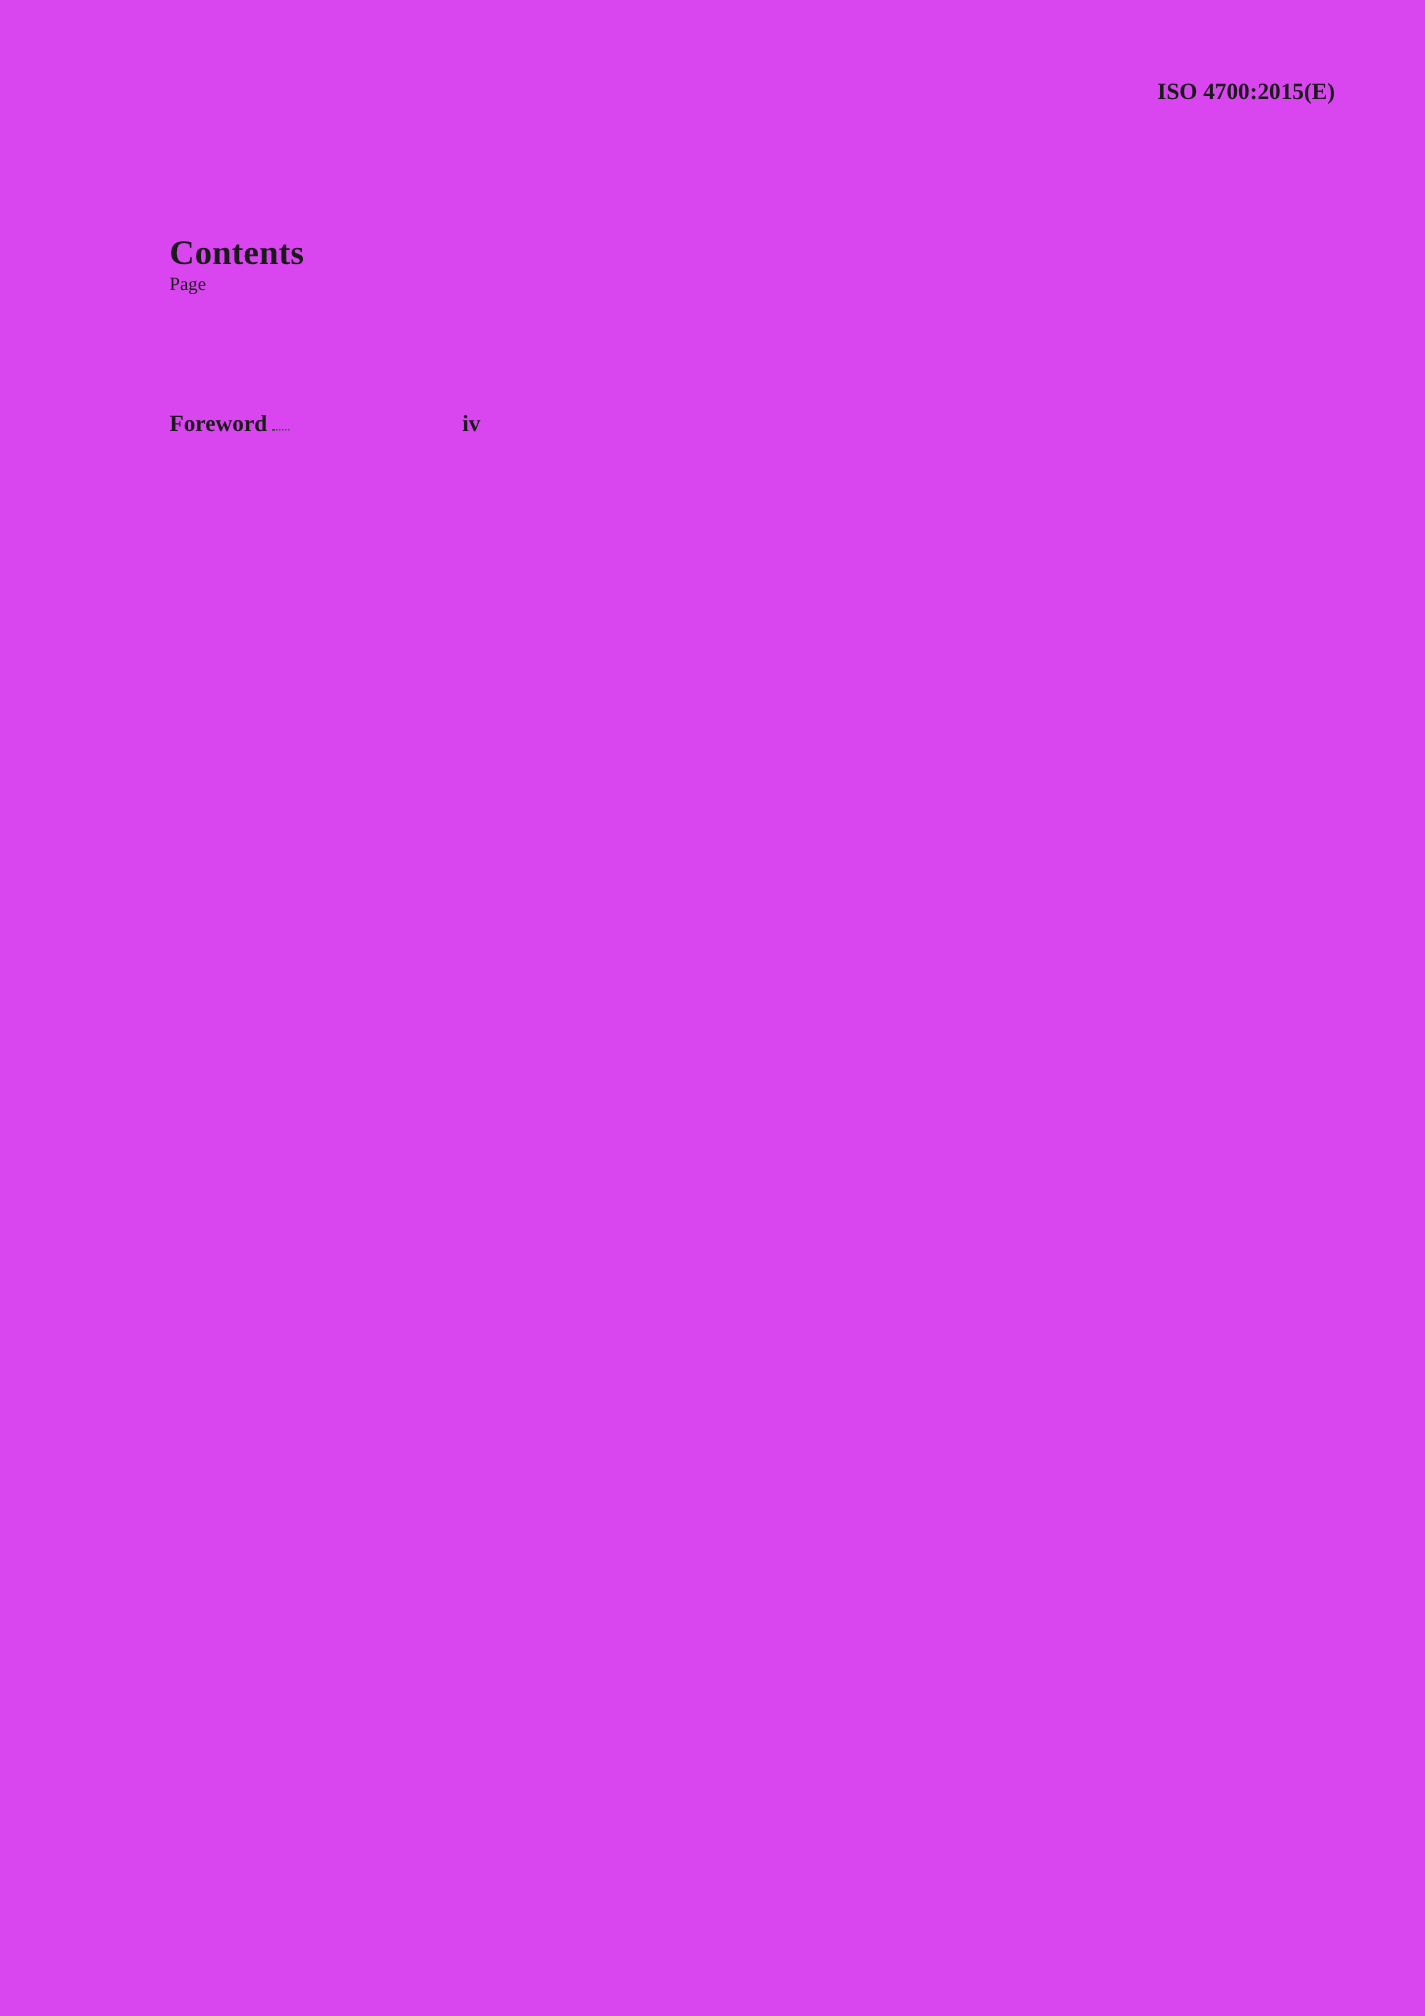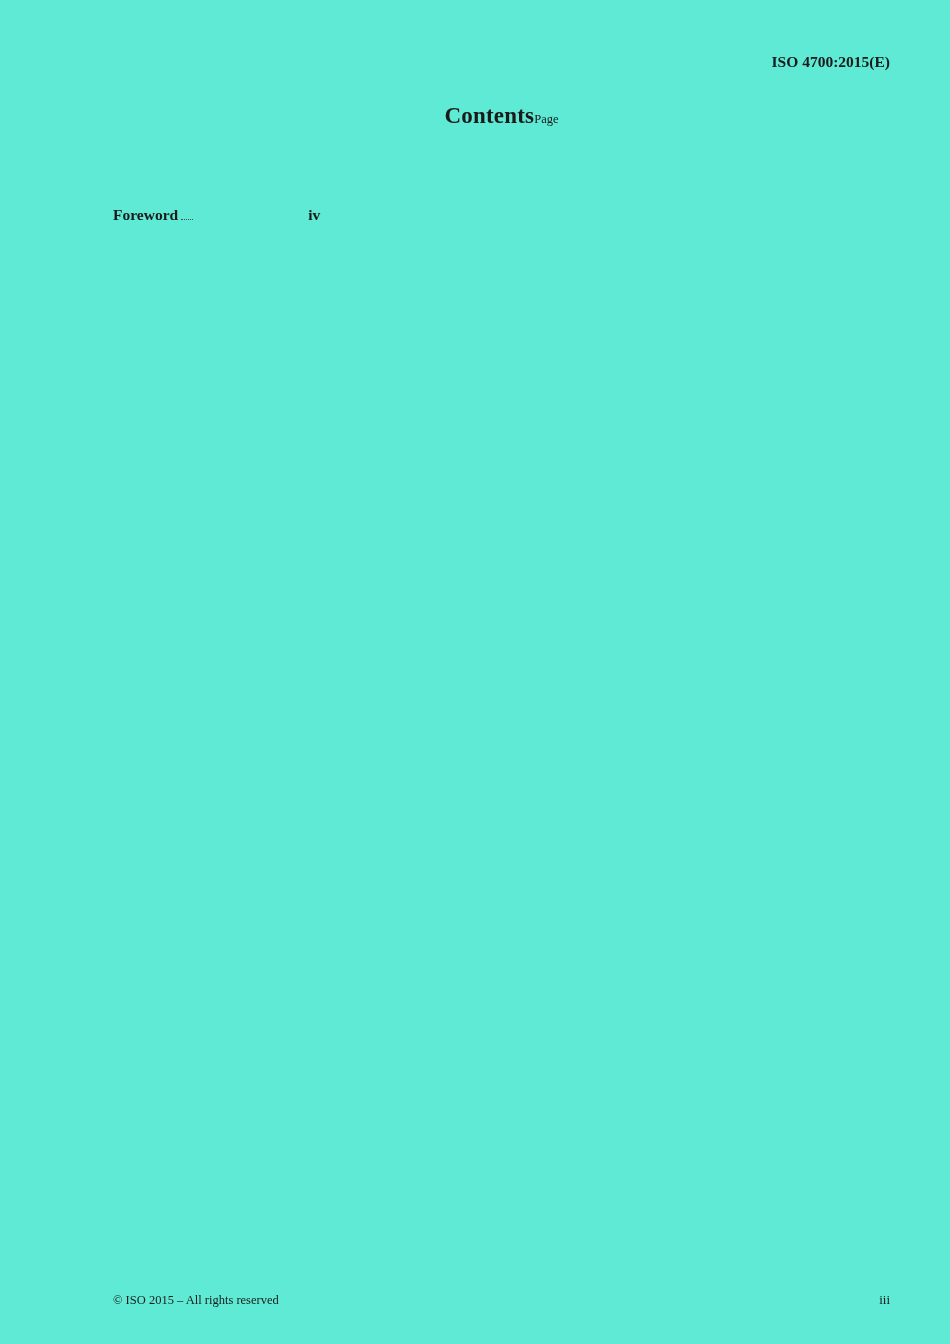--- a/index.html
+++ b/index.html
@@ -4,38 +4,39 @@
 <style>
   html, body {
     margin: 0;
     padding: 0;
     background: #ffffff;
   }
   .page {
     position: relative;
     width: 950px;
     height: 1344px;
-    background: #5eead4;
+    background: #d946ef;
     font-family: "Liberation Serif", serif;
     color: #1a1a1a;
     box-sizing: border-box;
     padding: 52px 60px 0 113px;
     overflow: hidden;
   }
   .doc-header {
     text-align: right;
     font-size: 15.5px;
     font-weight: 700;
     line-height: 20px;
   }
   .title-row {
     display: flex;
     align-items: baseline;
     justify-content: center;
-    margin-top: 31px;
+    margin-top: 84px;
+    flex-direction: column;
   }
   .contents-title {
     font-size: 23px;
     font-weight: 700;
     letter-spacing: 0.2px;
   }
   .page-label {
     font-size: 12.5px;
     font-weight: 400;
     font-family: Liberation Serif, serif;
@@ -89,18 +90,14 @@
   </div>
 
   <div class="toc-list">
       <div class="toc-row lvl0">
         <span class="label">Foreword</span>
         <span class="leader"></span>
         <span class="page">iv</span>
       </div>
     </div>
 
-  <div class="doc-footer">
-    <span>© ISO 2015 – All rights reserved</span>
-    <span class="footer-page">iii</span>
-  </div>
 
 </div>
 
 </body></html>

